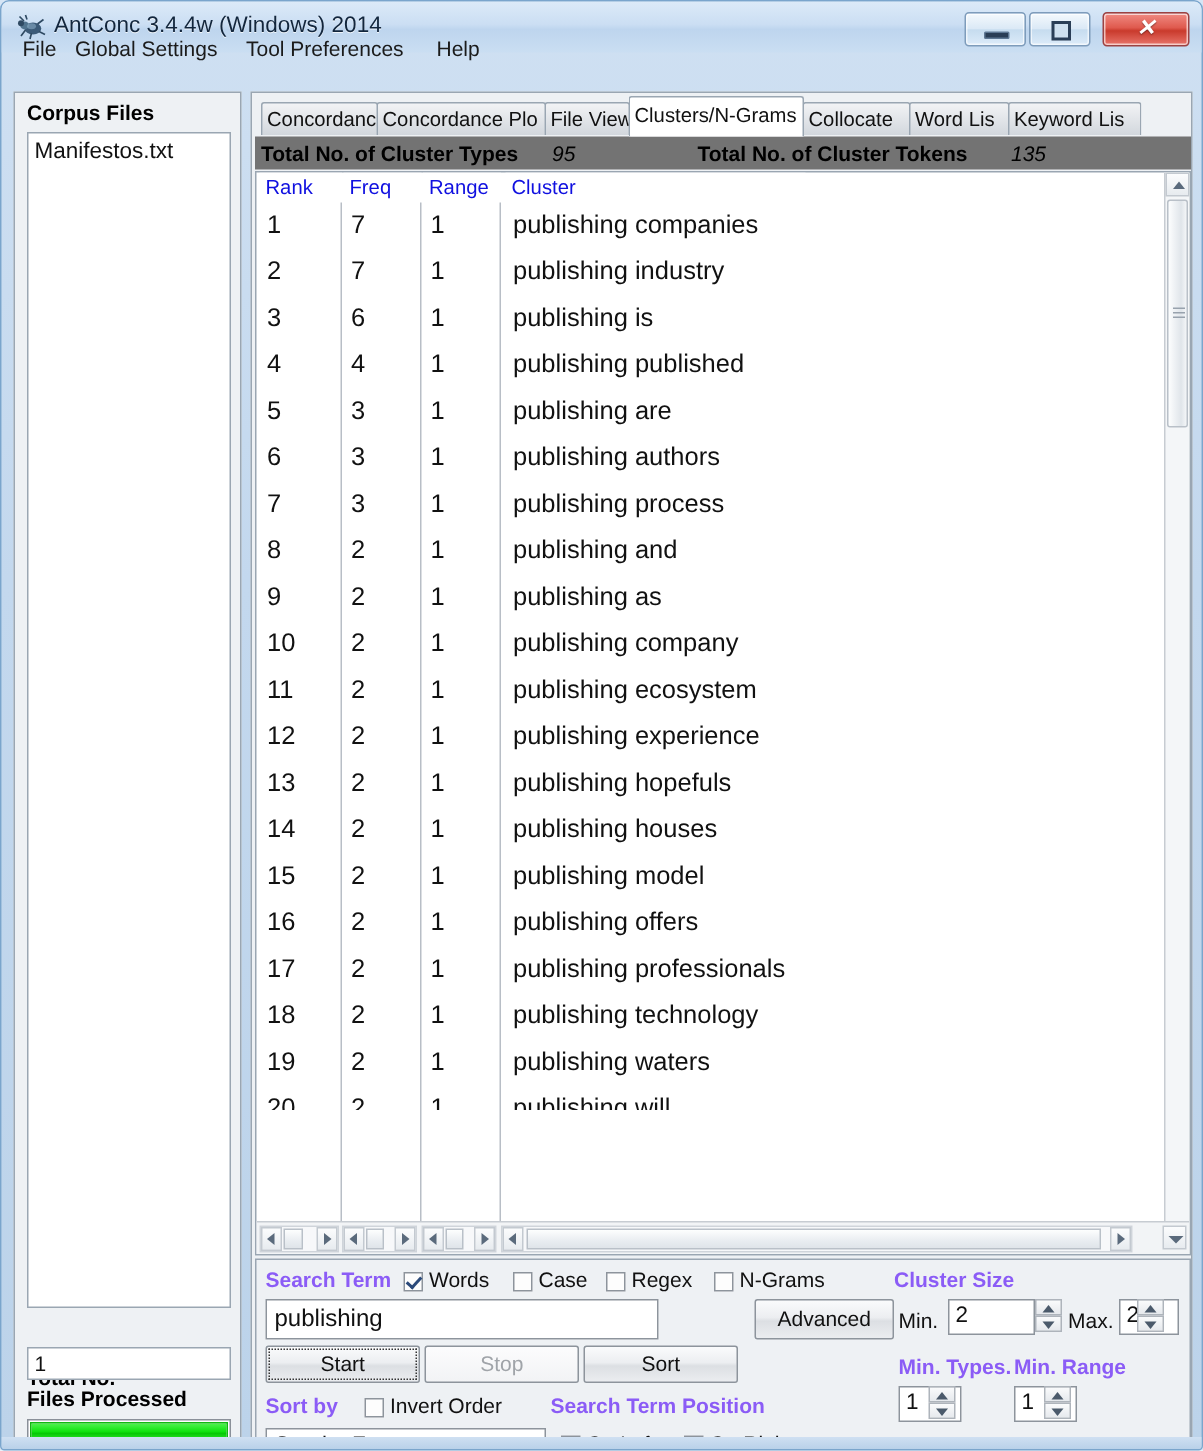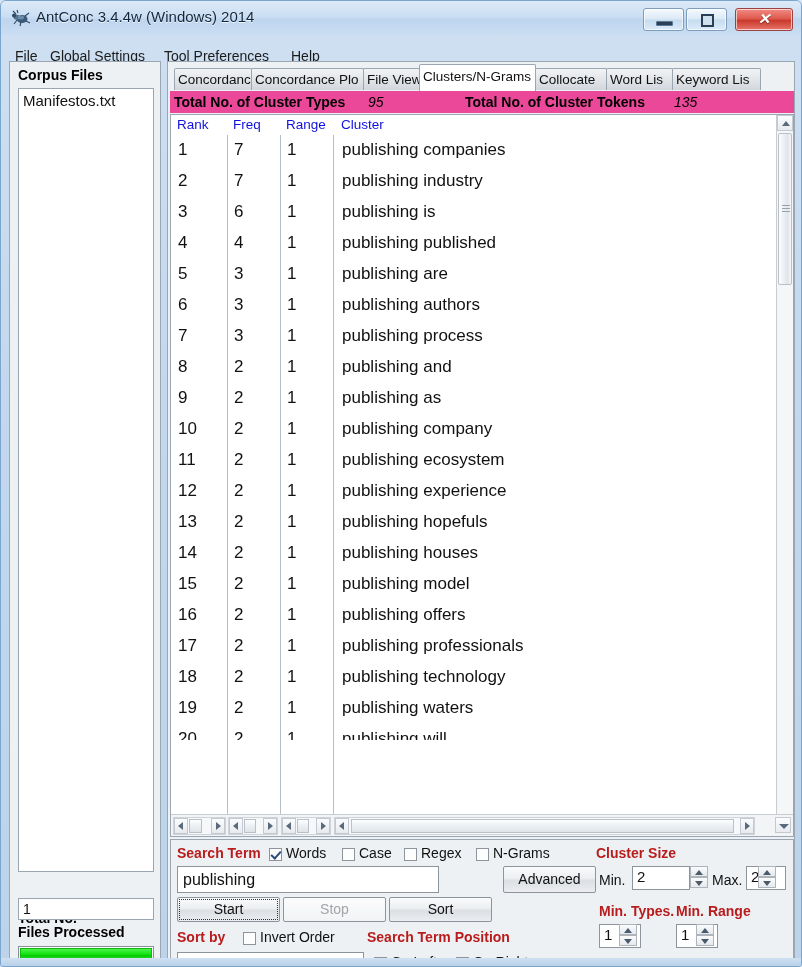--- a/index.html
+++ b/index.html
@@ -43,21 +43,21 @@
     border:1px solid #9c4242;
     background:linear-gradient(to bottom,#f08b83 0%,#df5a4e 45%,#c93a2c 55%,#e8746a 100%);
   }
   .wbtn i{position:absolute;display:block;}
   .min-glyph{left:12px;top:12px;width:15px;height:3px;background:#2a3e56;border:1px solid #5e7894;border-radius:1px;}
   .max-glyph{left:14px;top:5px;width:9px;height:9px;border:2px solid #2a3e56;background:#cfe0ef;}
   .close-glyph{left:0;top:0;width:56px;height:19px;color:#fff;font-size:15px;font-weight:bold;
                 text-align:center;line-height:19px;text-shadow:0 1px 1px rgba(0,0,0,.45);}
   
   .menubar{
-    position:absolute;left:0;top:44px;width:802px;height:22px;
+    position:absolute;left:0;top:20px;width:802px;height:22px;
   }
   .menu-item{
     position:absolute;top:2px;height:18px;line-height:18px;
     font-size:14px;color:#1b1b1b;padding:0 4px;cursor:default;
   }
   
   .left-panel{
     position:absolute;left:8px;top:60px;width:152px;height:899px;
     background:#eef1f4;border:1px solid #9aa6b2;
     box-sizing:border-box;
@@ -102,21 +102,21 @@
     padding-left:3px;
     overflow:hidden;white-space:nowrap;cursor:default;color:#111;
   }
   .tab.active{
     top:0;height:27px;line-height:24px;
     background:#fff;border-color:#9aa6b2;z-index:5;
   }
   
   .totals{
     position:absolute;left:2px;top:29px;width:624px;height:22px;
-    background:#ec4899;
+    background:#737373;
   }
   .tot-label{position:absolute;font-weight:bold;font-size:14px;white-space:nowrap;}
   .tot-val{position:absolute;font-size:14px;white-space:nowrap;font-style:italic;}
   
   .results{
     position:absolute;left:2px;top:52px;width:624px;height:723px;
     background:#fff;border:1px solid #9aa6b2;box-sizing:border-box;overflow:hidden;
   }
   .col-head{
     position:absolute;top:0;height:20px;line-height:20px;
@@ -197,21 +197,21 @@
   .corner-down::after{
     content:"";position:absolute;left:3px;top:6px;
     border-left:5px solid transparent;border-right:5px solid transparent;
     border-top:5px solid #5a6a7c;
   }
   
   .controls{
     position:absolute;left:2px;top:777px;width:624px;height:163px;
     background:#eef1f4;border:1px solid #9aa6b2;box-sizing:border-box;
   }
-  .bold-lbl{position:absolute;font-weight:bold;font-size:14px;white-space:nowrap;color:#b91c1c;}
+  .bold-lbl{position:absolute;font-weight:bold;font-size:14px;white-space:nowrap;color:#8b5cf6;}
   .plain-lbl{position:absolute;font-size:14px;white-space:nowrap;color:#111;}
   .chk{
     position:absolute;width:13px;height:13px;box-sizing:border-box;
     background:#fdfdfd;border:1px solid #8d949c;
   }
   .chk.on::after{
     content:"";position:absolute;left:3px;top:0px;width:4px;height:8px;
     border:solid #2b4a7a;border-width:0 2px 2px 0;transform:rotate(42deg);
   }
   .textinput{

